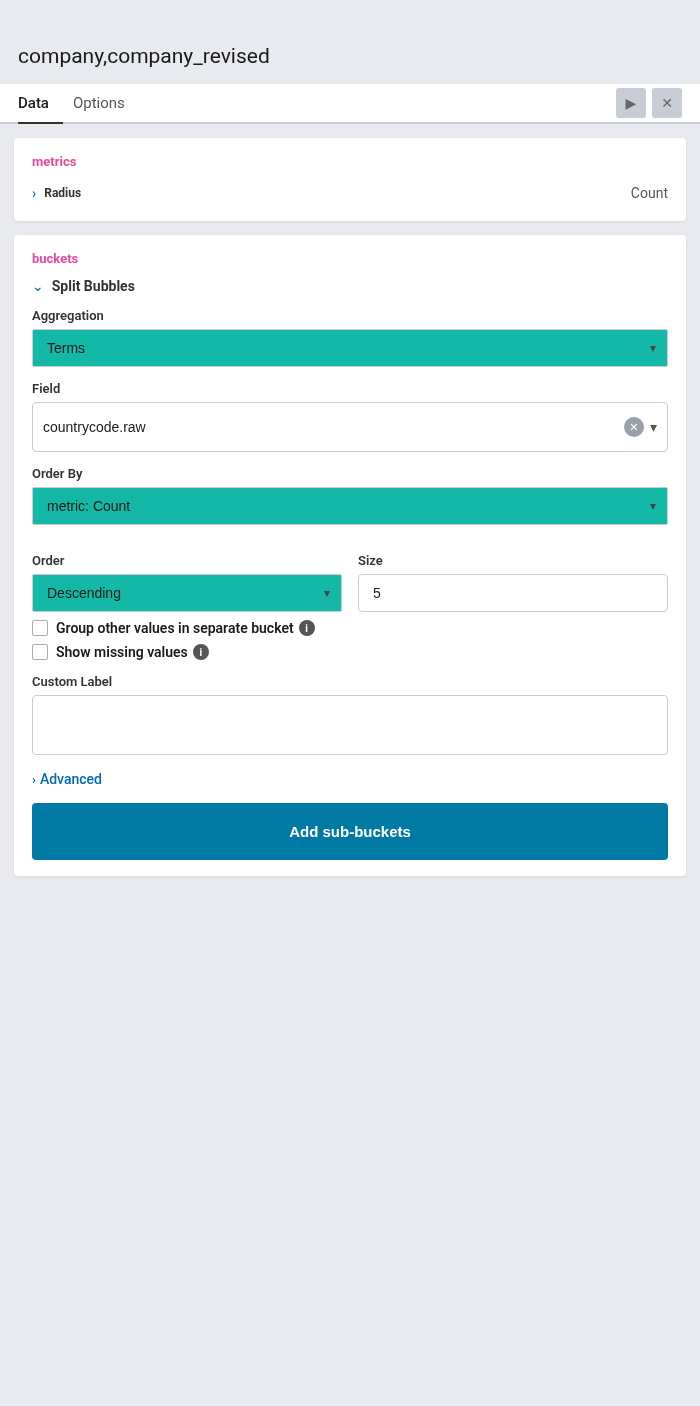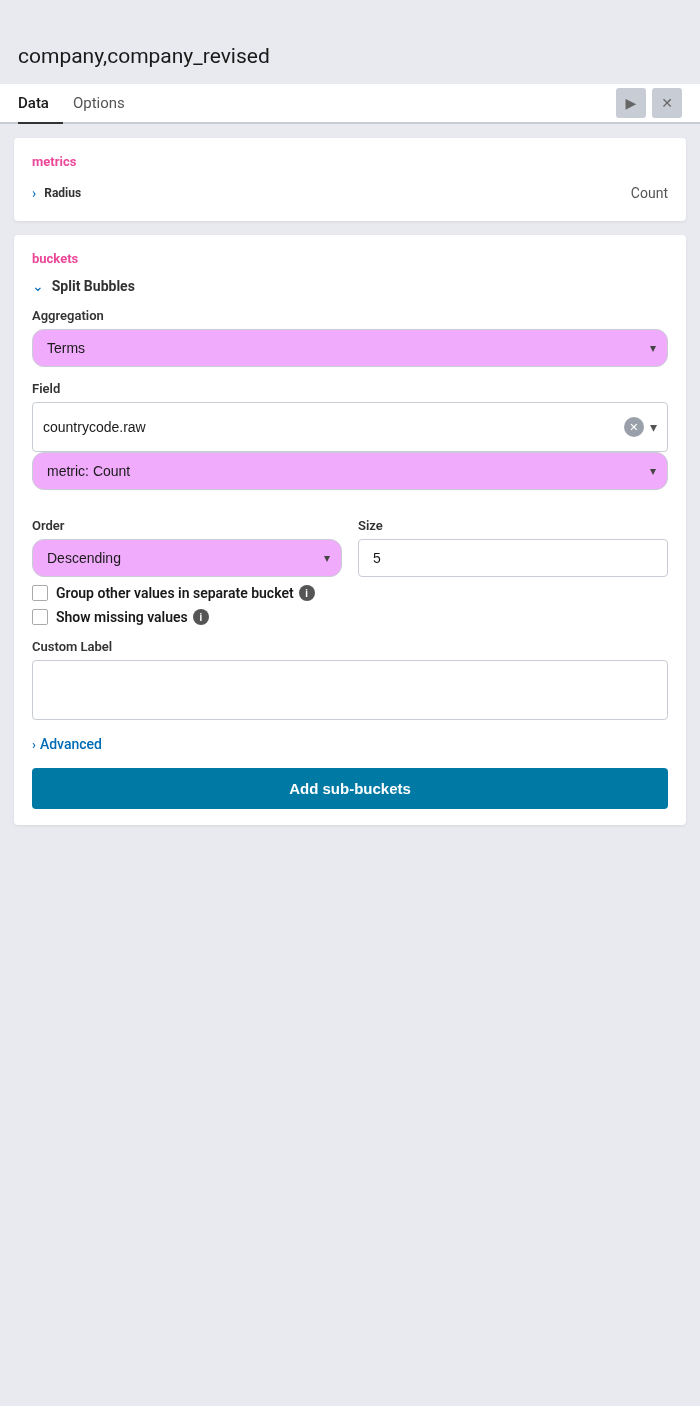--- a/index.html
+++ b/index.html
@@ -152,22 +152,22 @@
 
     .select-wrapper {
       position: relative;
       width: 100%;
     }
 
     .form-select {
       width: 100%;
       padding: 10px 36px 10px 14px;
       border: 1px solid #c8ccd4;
-      border-radius: 12px;
-      background: #f0abfc;
+      border-radius: 2px;
+      background: #14b8a6;
       font-size: 14px;
       color: #1a1a1a;
       appearance: none;
       cursor: pointer;
       outline: none;
     }
 
     .select-chevron {
       position: absolute;
       right: 12px;
@@ -327,21 +327,21 @@
 
     
     .add-subbuckets-btn {
       display: block;
       width: calc(100% - 0px);
       margin: 0 auto;
       background: #0079a5;
       color: #fff;
       border: none;
       border-radius: 4px;
-      padding: 12px 24px;
+      padding: 20px 24px;
       font-size: 15px;
       font-weight: 600;
       cursor: pointer;
       text-align: center;
     }
   </style>
 </head>
 <body>
 
 <div class="page-wrapper">
@@ -391,20 +391,21 @@
 
     
     <div class="field-label">Field</div>
     <div class="field-input-wrapper">
       <input type="text" class="field-input-text" value="countrycode.raw" style="">
       <button class="field-clear-btn">✕</button>
       <button class="field-dropdown-btn">▾</button>
     </div>
 
     
+    <div class="field-label">Order By</div>
     <div class="select-wrapper">
       <select class="form-select">
         <option>metric: Count</option>
         <option>Alphabetical</option>
         <option>Custom</option>
       </select>
       <span class="select-chevron">▾</span>
     </div>
 
     

